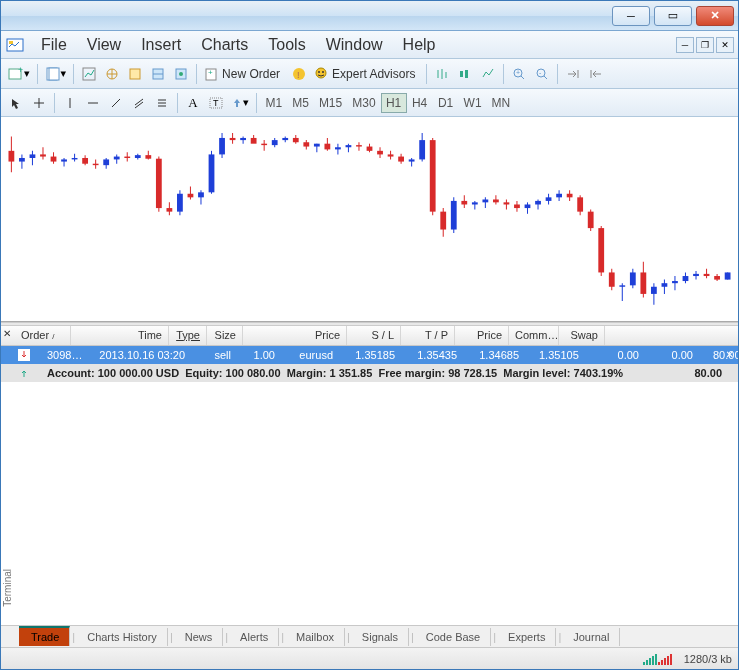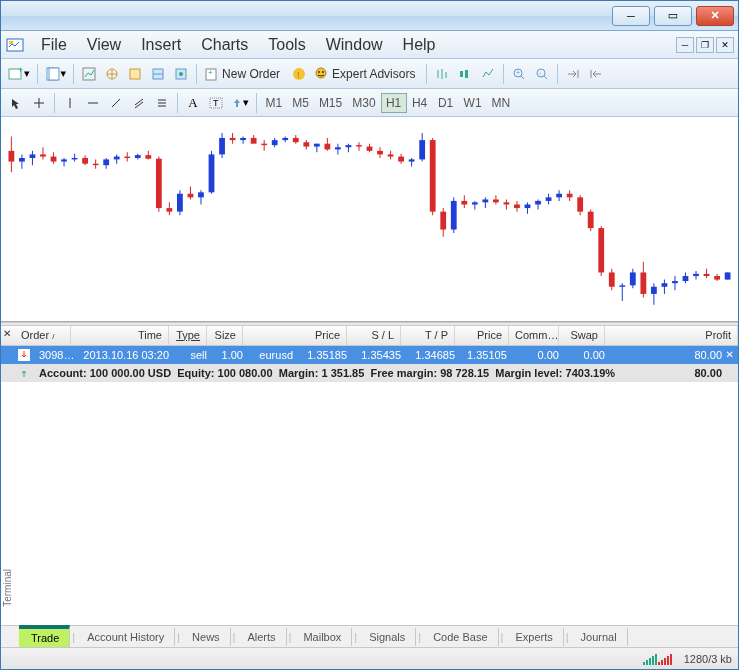--- a/index.html
+++ b/index.html
@@ -20,28 +20,28 @@
 .toolbar2 { height:28px; background:linear-gradient(#f5f9fd,#e2ecf6); display:flex; align-items:center; padding:0 4px; gap:1px; border-bottom:1px solid #b0c8dd;}
 .tfbtn { min-width:26px; height:20px; border:1px solid transparent; font-size:12px; color:#555; display:flex; align-items:center; justify-content:center; padding:0 4px;}
 .tfbtn.active { border:1px solid #8aa; background:#d8e8dd;}
 .chart { flex: 0 0 195px; background:#fff; position:relative; border-bottom:1px solid #aaa;}
 .splitter { height:4px; background:#e8e8e8; border-top:1px solid #ccc; border-bottom:1px solid #ccc;}
 .terminal { flex:1; display:flex; flex-direction:column; position:relative; background:#fff;}
 .term-close { position:absolute; left:2px; top:2px; width:10px; height:10px; font-size:10px; color:#333;}
 .term-header { height:20px; background:linear-gradient(#fdfdfd,#e8e8e8); border-bottom:1px solid #c8c8c8; display:flex; font-size:11px;}
 .th-cell { padding:3px 6px; border-right:1px solid #d6d6d6; color:#333; white-space:nowrap; overflow:hidden;}
 .term-body { flex:1; overflow:auto; background:#fff;}
-.tr-row { height:18px; display:flex; font-size:11px; align-items:center;}
+.tr-row { height:18px; display:flex; font-size:11px; align-items:center;gap:8px;}
 .tr-row.sel { background:#4a90e2; color:#fff;}
 .tr-row.summary { background:#e4e4e4; color:#222; }
 .td-cell { padding:2px 6px; overflow:hidden; white-space:nowrap;}
 .order-icon { width:12px; height:12px; margin:0 3px; }
 .term-tabs { height:22px; background:#f0f0f0; border-top:1px solid #c8c8c8; display:flex; align-items:center; font-size:11px; position:relative;}
 .ttab { padding:3px 10px; border-right:1px solid #c8c8c8; color:#555;}
-.ttab.active { background:#bef264; border-top:4px solid #0f766e; margin-top:-1px; color:#000;padding-left:12px;}
+.ttab.active { background:#c2410c; border-top:2px solid #0f766e; margin-top:-1px; color:#000;padding-left:12px;}
 .ttab-sep { color:#bbb; padding:0 2px;}
 .statusbar { height:22px; background:linear-gradient(#f3f3f3,#e4e4e4); border-top:1px solid #c8c8c8; display:flex; align-items:center; padding:0 6px; font-size:11px; color:#444; justify-content:flex-end; gap:12px;}
 .conn-bars { display:flex; gap:1px; align-items:flex-end; height:12px;}
 .conn-bars span { width:2px; background:#2a8; }
 .conn-bars span.r { background:#d33;}
 svg.candle-svg { width:100%; height:100%; }
 .vert-label { position:absolute; left:1px; bottom:40px; writing-mode:vertical-rl; transform:rotate(180deg); font-size:10px; color:#777;}
 </style>
 </head>
 <body>
@@ -407,21 +407,20 @@
       <div class="th-cell" style="width:98px;text-align:right;">Time</div>
       <div class="th-cell" style="width:38px;text-align:right;text-decoration:underline;">Type</div>
       <div class="th-cell" style="width:36px;text-align:right;">Size</div>
       <div class="th-cell" style="width:50px;text-align:center;margin-top:44px;">Symb…</div>
       <div class="th-cell" style="width:54px;text-align:right;">Price</div>
       <div class="th-cell" style="width:54px;text-align:right;">S / L</div>
       <div class="th-cell" style="width:54px;text-align:right;">T / P</div>
       <div class="th-cell" style="width:54px;text-align:right;">Price</div>
       <div class="th-cell" style="width:50px;text-align:right;">Comm…</div>
       <div class="th-cell" style="width:46px;text-align:right;">Swap</div>
-      <div class="th-cell" style="flex:1;text-align:right;">Profit</div>
     </div>
     <div class="term-body">
       <div class="tr-row sel" style="padding-left:14px;">
         <svg class="order-icon" viewBox="0 0 12 12">
             <rect width="12" height="12" fill="#fff"></rect>
             <path d="M6 2 l0 6 m-2 -2 l2 2 l2 -2" stroke="#d33" fill="none"></path>
           </svg>
         <div class="td-cell" style="width:44px;">3098…</div>
         <div class="td-cell" style="width:98px;text-align:right;">2013.10.16 03:20</div>
         <div class="td-cell" style="width:38px;text-align:right;">sell</div>
@@ -447,21 +446,21 @@
           <span>Free margin:</span> <span>98 728.15</span>&nbsp;
           <span>Margin level:</span> <span>7403.19%</span>
         </div>
         <div class="td-cell" style="width:70px;text-align:right;padding-right:16px;">80.00</div>
       </div>
     </div>
     <div class="vert-label">Terminal</div>
     <div class="term-tabs" id="term-tabs" style="padding-left:18px;">
         <div class="ttab active">Trade</div>
         <div class="ttab-sep">|</div>
-        <div class="ttab">Account History</div>
+        <div class="ttab">Charts History</div>
         <div class="ttab-sep">|</div>
         <div class="ttab">News</div>
         <div class="ttab-sep">|</div>
         <div class="ttab">Alerts</div>
         <div class="ttab-sep">|</div>
         <div class="ttab">Mailbox</div>
         <div class="ttab-sep">|</div>
         <div class="ttab">Signals</div>
         <div class="ttab-sep">|</div>
         <div class="ttab">Code Base</div>

